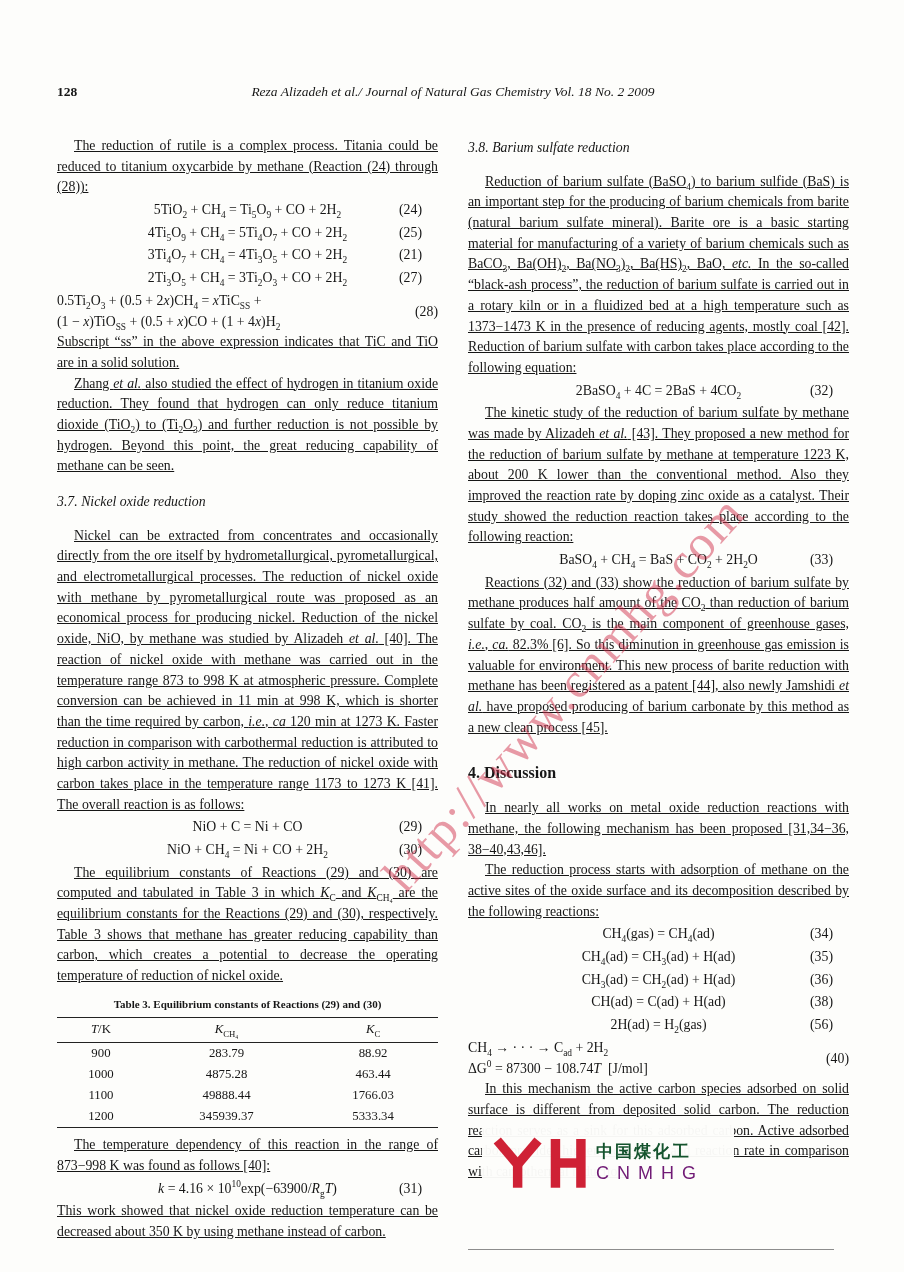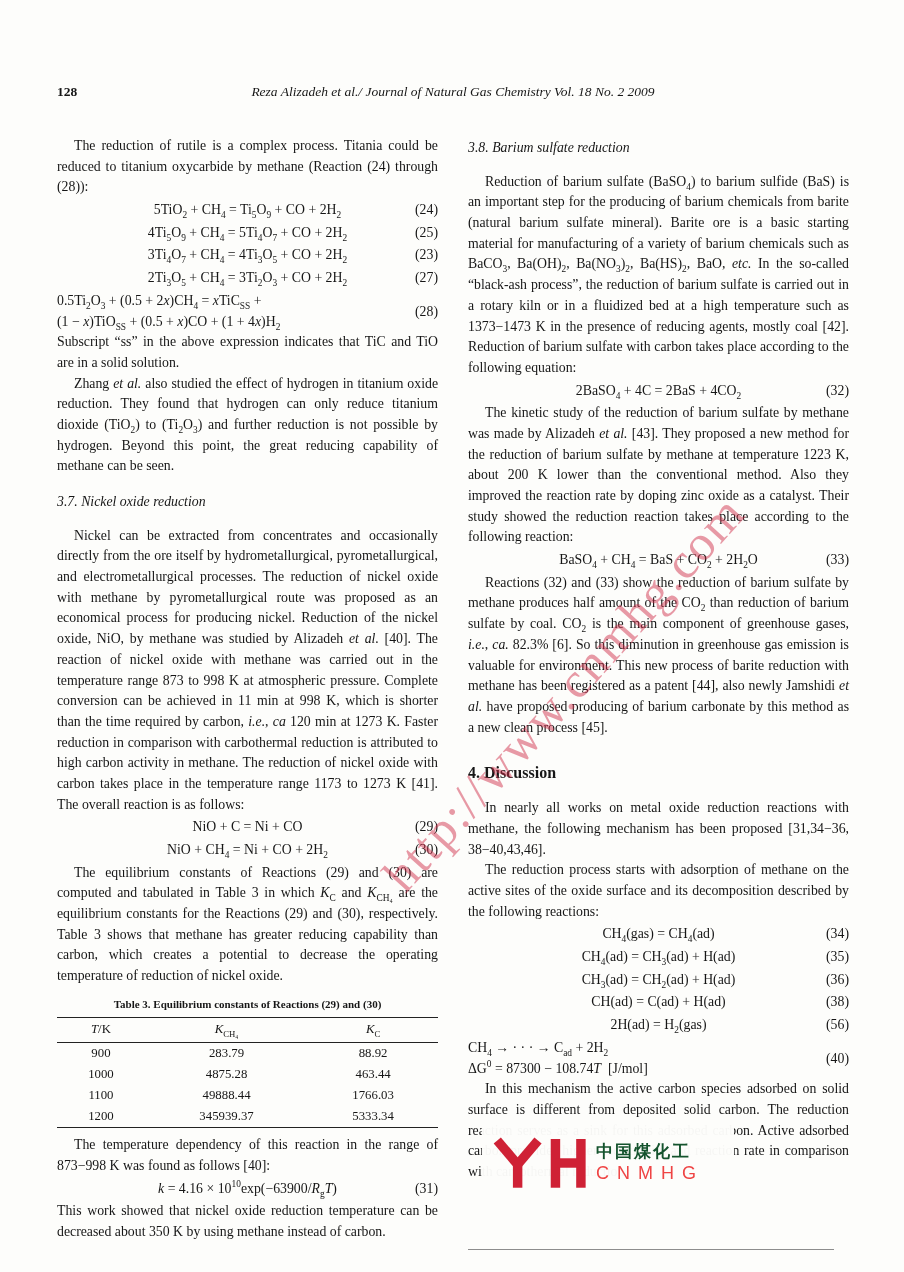--- a/index.html
+++ b/index.html
@@ -8,26 +8,26 @@
     position:relative; width:904px; height:1272px; margin:0 auto;
     background:#fdfdfb; color:#161616; overflow:hidden;
     font-family:"Liberation Serif","DejaVu Serif",serif;
     font-size:13.8px; line-height:1.5;
   }
   .header { position:absolute; top:82px; left:57px; right:55px; font-size:13.5px; }
   .page-num { position:absolute; left:0; top:0; font-weight:bold; font-style:normal; }
   .journal-line { text-align:center; font-style:italic; }
   .columns { position:absolute; top:136px; left:57px; right:55px; display:flex; gap:30px; }
   .col { flex:1; min-width:0; }
-  p.para { text-align:justify; }
+  p.para { text-align:justify;text-decoration:underline; }
   p.ind { text-indent:17px; }
   .sect-i { font-style:italic; font-weight:normal; font-size:13.8px; margin:15px 0 13px; }
   .sect-b { font-weight:bold; font-size:16px; margin:23px 0 13px; }
   .eq { position:relative; text-align:center; margin:2px 0; }
-  .eq .num { position:absolute; right:0; top:0; }
+  .eq .num { position:absolute; right:16px; top:0; }
   .eq2 { position:relative; text-align:left; margin:0 0; }
   .eq2 .num { position:absolute; right:0; top:50%; transform:translateY(-50%); }
   sub, sup { font-size:0.68em; line-height:0; }
   .tbl-wrap { margin:9px 0 7px; }
   .tbl-caption { font-weight:bold; font-size:11px; text-align:center; margin-bottom:5px; }
   table.data { width:100%; border-collapse:collapse; font-size:12.8px;
     border-top:1.5px solid #222; border-bottom:1.5px solid #222; }
   table.data th { font-weight:normal; border-bottom:1px solid #222; padding:2px 4px; }
   table.data td { padding:1px 4px; }
   table.data th, table.data td { text-align:center; }
@@ -36,21 +36,21 @@
     transform-origin:0 50%; font-size:50px; letter-spacing:2px;
     color:rgba(206,44,72,0.48); white-space:nowrap; pointer-events:none; z-index:5;
   }
   .logo-box {
     position:absolute; left:482px; top:1122px; width:252px; padding:6px 8px;
     background:rgba(253,253,251,0.97); z-index:6;
     display:flex; gap:10px; align-items:center;
   }
   .logo-texts { display:flex; flex-direction:column; }
   .logo-cn { color:#14532d; font-size:17px; font-weight:bold; letter-spacing:2px; line-height:1.25; }
-  .logo-latin { color:#ef4444; font-size:18px; letter-spacing:8px; line-height:1.3;
+  .logo-latin { color:#701a75; font-size:18px; letter-spacing:8px; line-height:1.3;
     font-family:"Liberation Sans","DejaVu Sans",sans-serif; }
   .scan-line { position:absolute; left:468px; top:1249px; width:366px; height:1px; background:#8d8d8d; z-index:7; }
 </style>
 </head>
 <body>
 
 <div class="page">
 
   <div class="header">
     <span class="page-num">128</span>
@@ -65,21 +65,21 @@
       <div class="eq">
         <span>5TiO<sub>2</sub> + CH<sub>4</sub> = Ti<sub>5</sub>O<sub>9</sub> + CO + 2H<sub>2</sub></span>
         <span class="num">(24)</span>
       </div>
       <div class="eq">
         <span>4Ti<sub>5</sub>O<sub>9</sub> + CH<sub>4</sub> = 5Ti<sub>4</sub>O<sub>7</sub> + CO + 2H<sub>2</sub></span>
         <span class="num">(25)</span>
       </div>
       <div class="eq">
         <span>3Ti<sub>4</sub>O<sub>7</sub> + CH<sub>4</sub> = 4Ti<sub>3</sub>O<sub>5</sub> + CO + 2H<sub>2</sub></span>
-        <span class="num">(23)</span>
+        <span class="num">(21)</span>
       </div>
       <div class="eq">
         <span>2Ti<sub>3</sub>O<sub>5</sub> + CH<sub>4</sub> = 3Ti<sub>2</sub>O<sub>3</sub> + CO + 2H<sub>2</sub></span>
         <span class="num">(27)</span>
       </div>
 
       <div class="eq2">
         <div>0.5Ti<sub>2</sub>O<sub>3</sub> + (0.5 + 2<i>x</i>)CH<sub>4</sub> = <i>x</i>TiC<sub>SS</sub> +</div>
         <div>(1 − <i>x</i>)TiO<sub>SS</sub> + (0.5 + <i>x</i>)CO + (1 + 4<i>x</i>)H<sub>2</sub></div>
         <span class="num">(28)</span>

